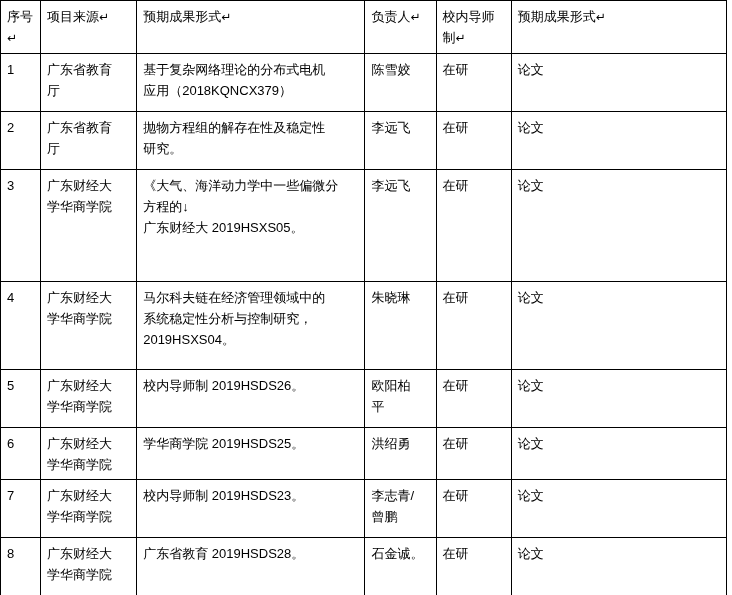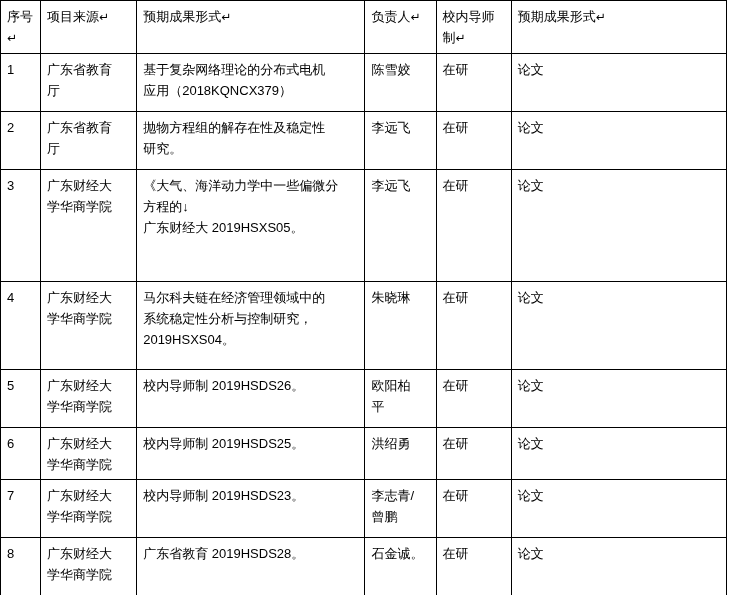--- a/index.html
+++ b/index.html
@@ -209,21 +209,21 @@
 
       <tr class="r6">
         <td>
             <span class="cell-line">6</span>
           </td>
         <td>
             <span class="cell-line">广东财经大</span>
             <span class="cell-line">学华商学院</span>
           </td>
         <td>
-            <span class="cell-line">校内导师制 2019HSDS25。</span>
+            <span class="cell-line">学华商学院 2019HSDS25。</span>
           </td>
         <td>
             <span class="cell-line">洪绍勇</span>
           </td>
         <td>
             <span class="cell-line">在研</span>
           </td>
         <td>
             <span class="cell-line">论文</span>
           </td>

